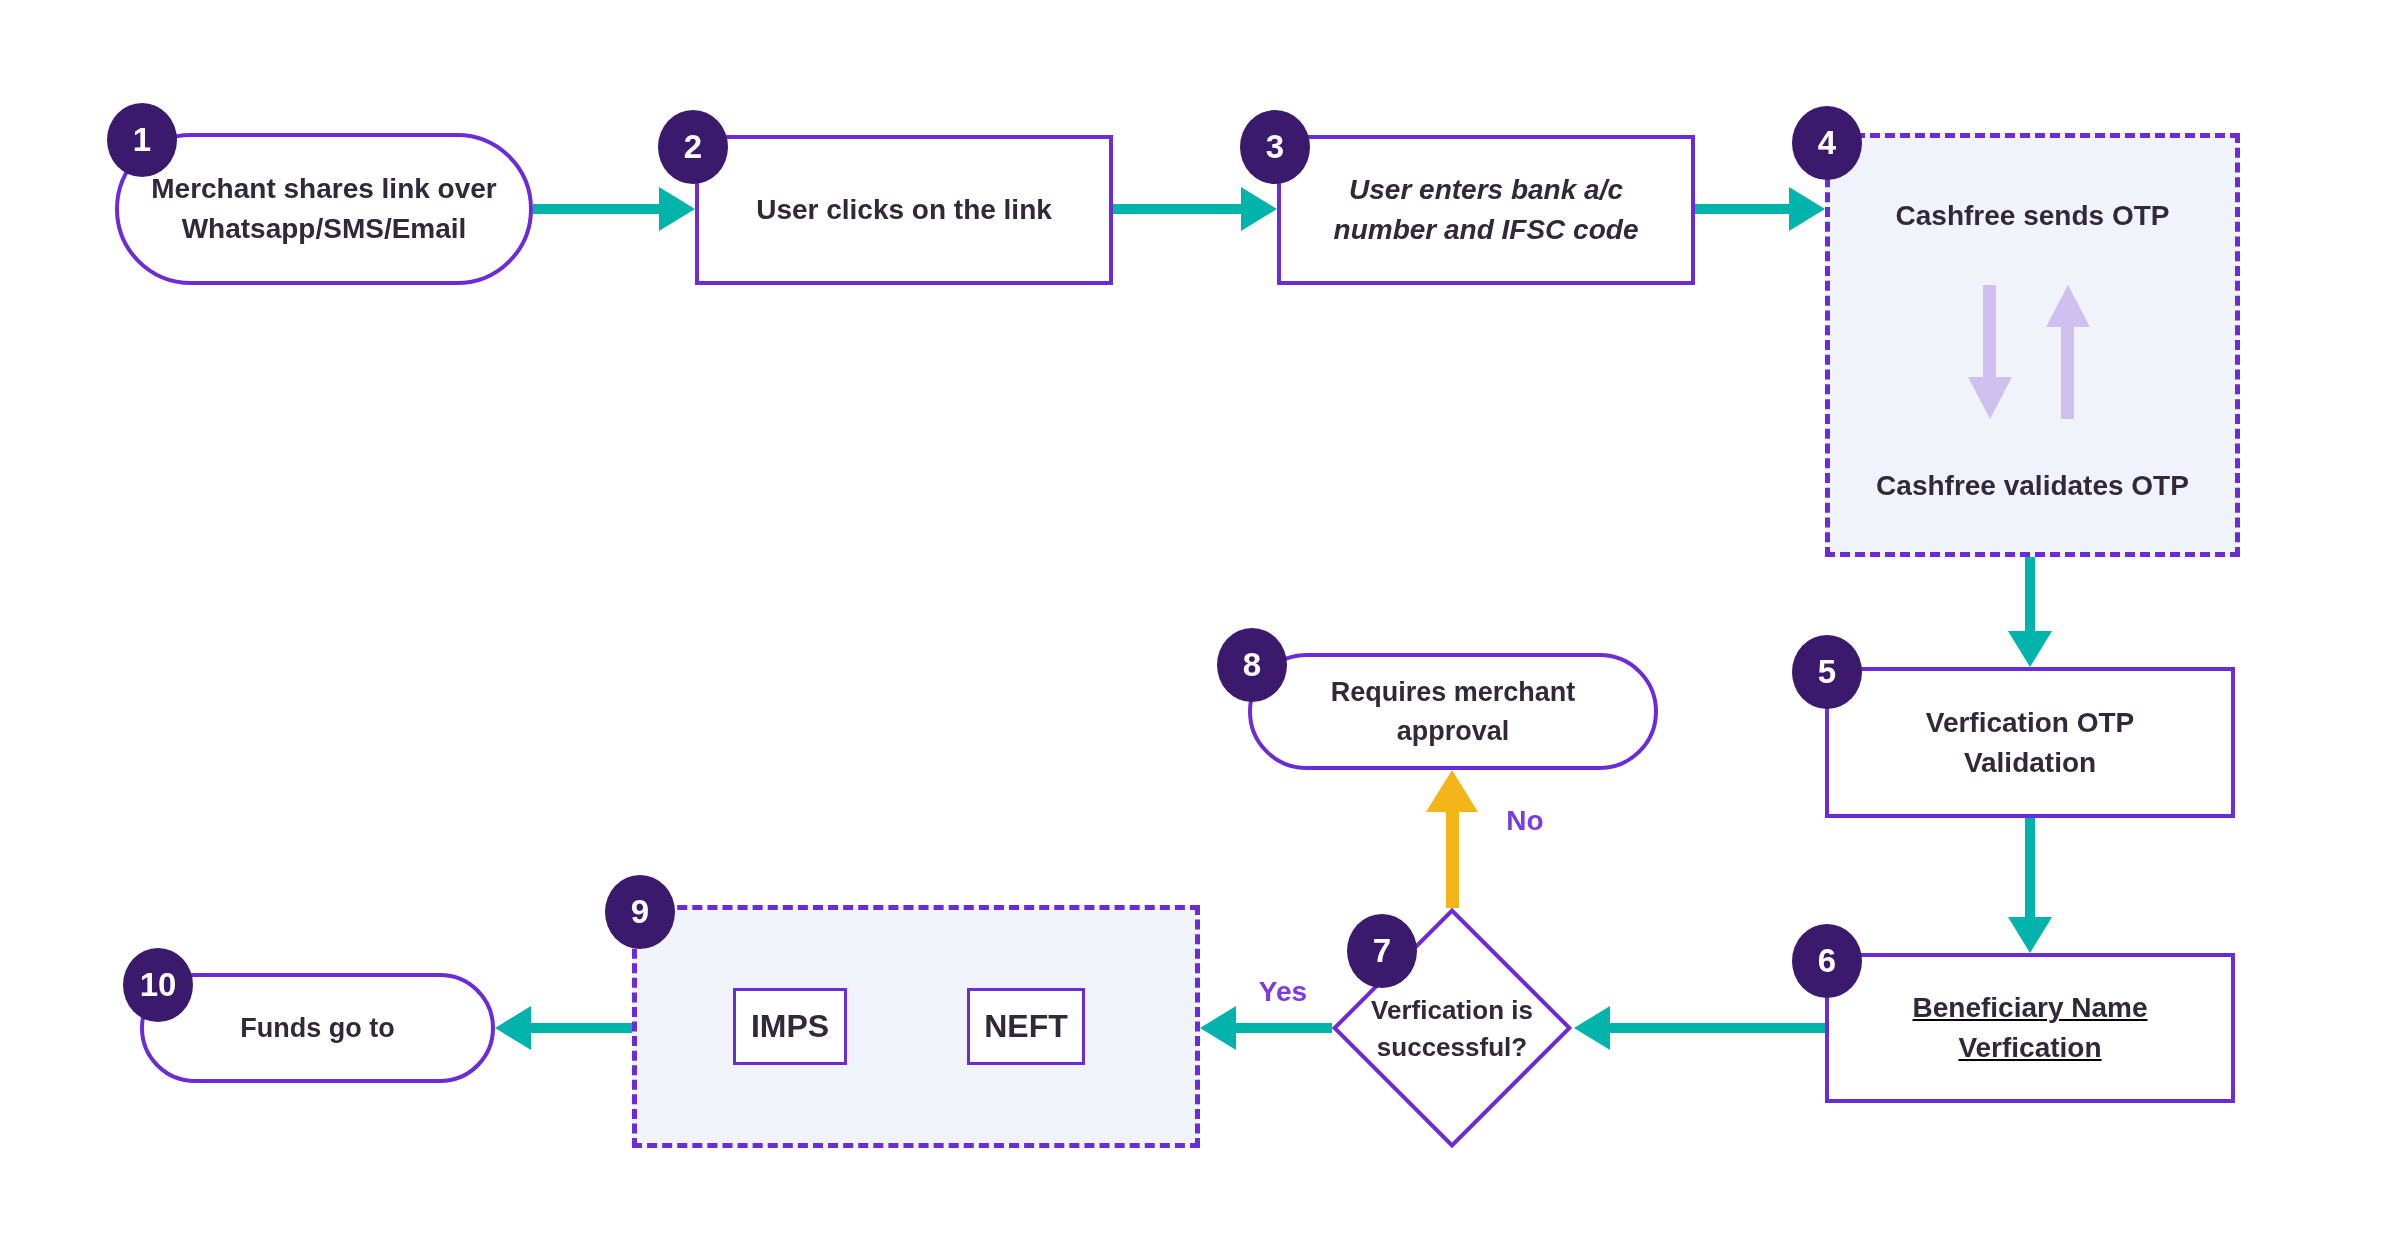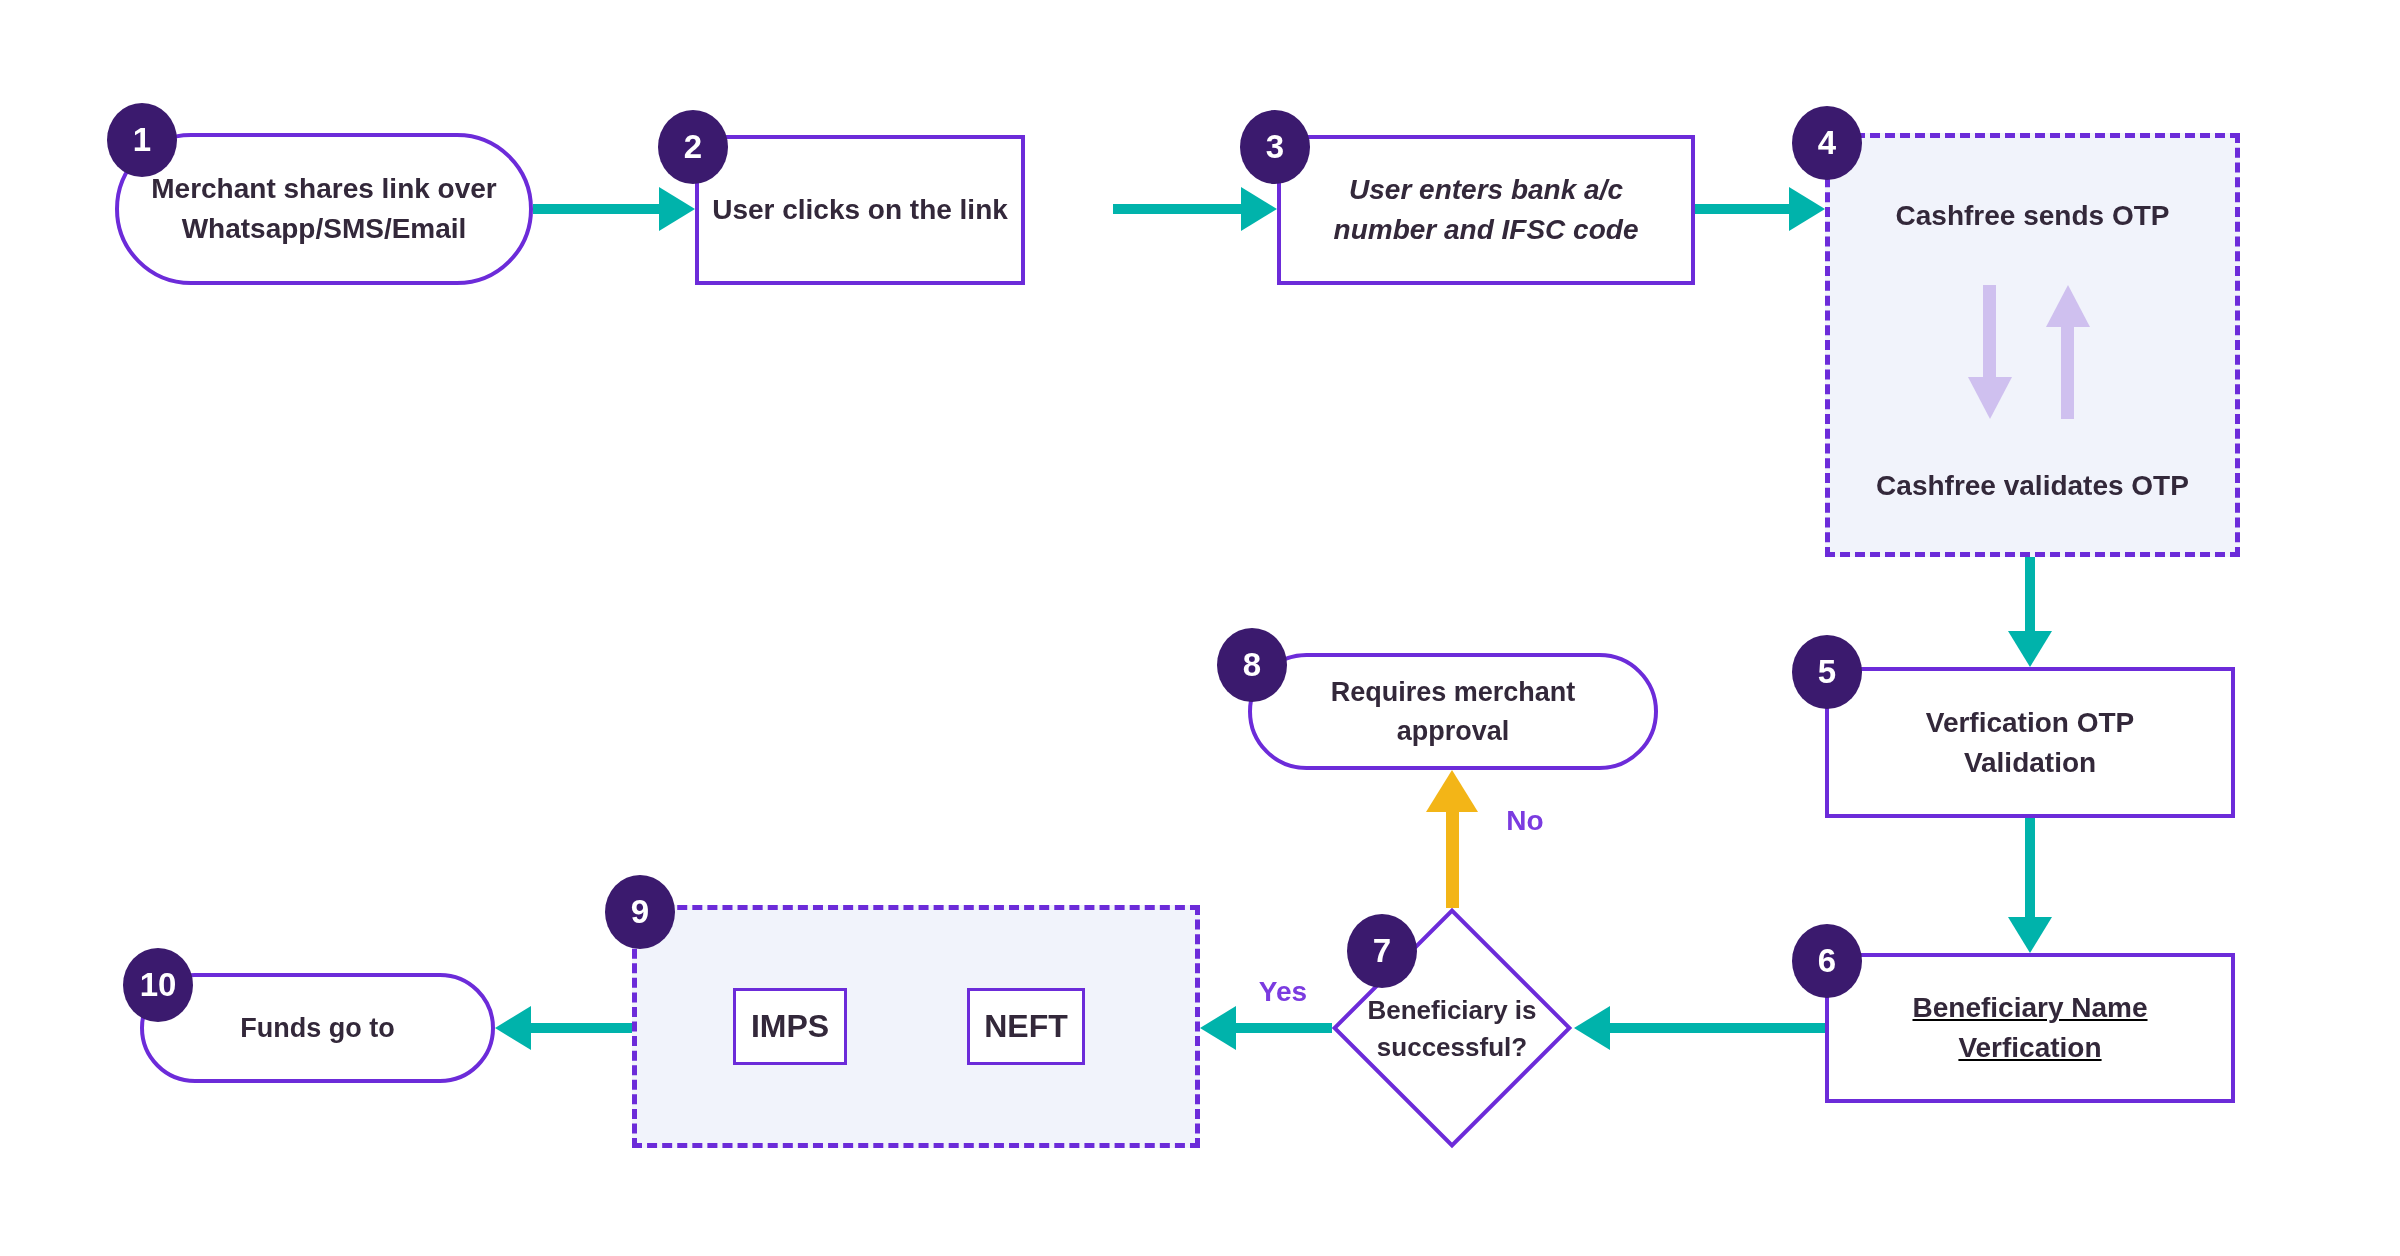--- a/index.html
+++ b/index.html
@@ -64,21 +64,21 @@
 
 <div class="canvas">
 
   <div class="node pill" style="left:115px;top:133px;width:418px;height:152px;">
     <div class="lbl" style="width:400px;">
       <div>Merchant shares link over</div>
       <div>Whatsapp/SMS/Email</div>
     </div>
   </div>
 
-  <div class="node" style="left:695px;top:135px;width:330px;height:150px;">
+  <div class="node" style="left:695px;top:135px;width:418px;height:150px;">
     <div class="lbl" style="width:400px;">
       <div>User clicks on the link</div>
     </div>
   </div>
 
   <div class="node" style="left:1277px;top:135px;width:418px;height:150px;">
     <div class="lbl" style="width:400px;font-style:italic;">
       <div>User enters bank a/c</div>
       <div>number and IFSC code</div>
     </div>
@@ -107,21 +107,21 @@
 
   <div class="node" style="left:1825px;top:953px;width:410px;height:150px;text-decoration:underline;">
     <div class="lbl" style="width:380px;">
       <div>Beneficiary Name</div>
       <div>Verfication</div>
     </div>
   </div>
 
   <div class="diamond"></div>
   <div class="overlay lbl" style="left:1342px;top:992px;width:220px;font-size:26px;">
-    <div>Beneficiary is</div>
+    <div>Verfication is</div>
     <div>successful?</div>
   </div>
 
   <div class="node pill" style="left:1248px;top:653px;width:410px;height:117px;">
     <div class="lbl" style="width:380px;font-size:27px;">
       <div>Requires merchant</div>
       <div>approval</div>
     </div>
   </div>
 

